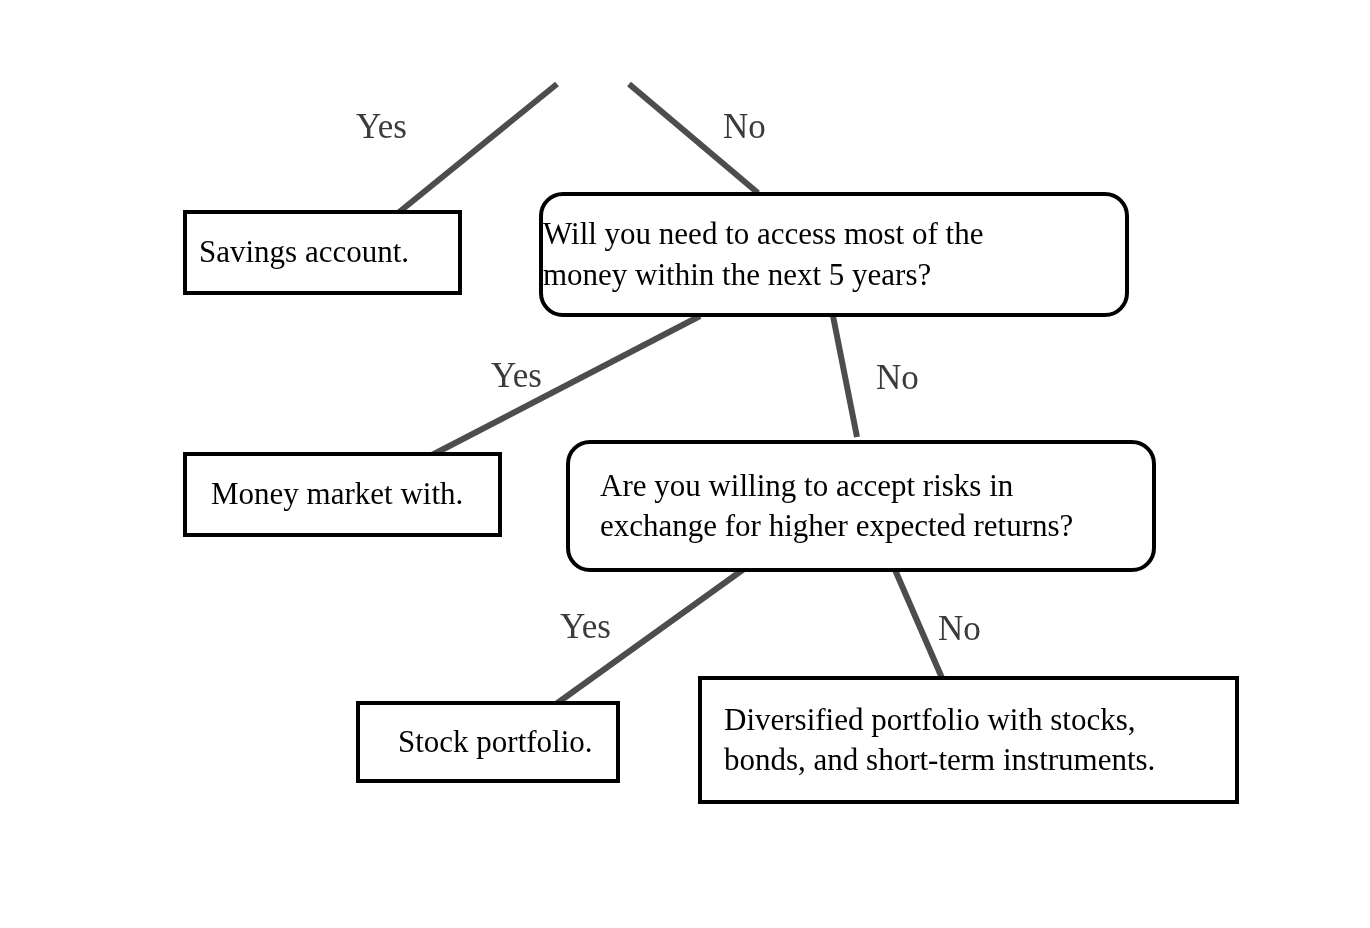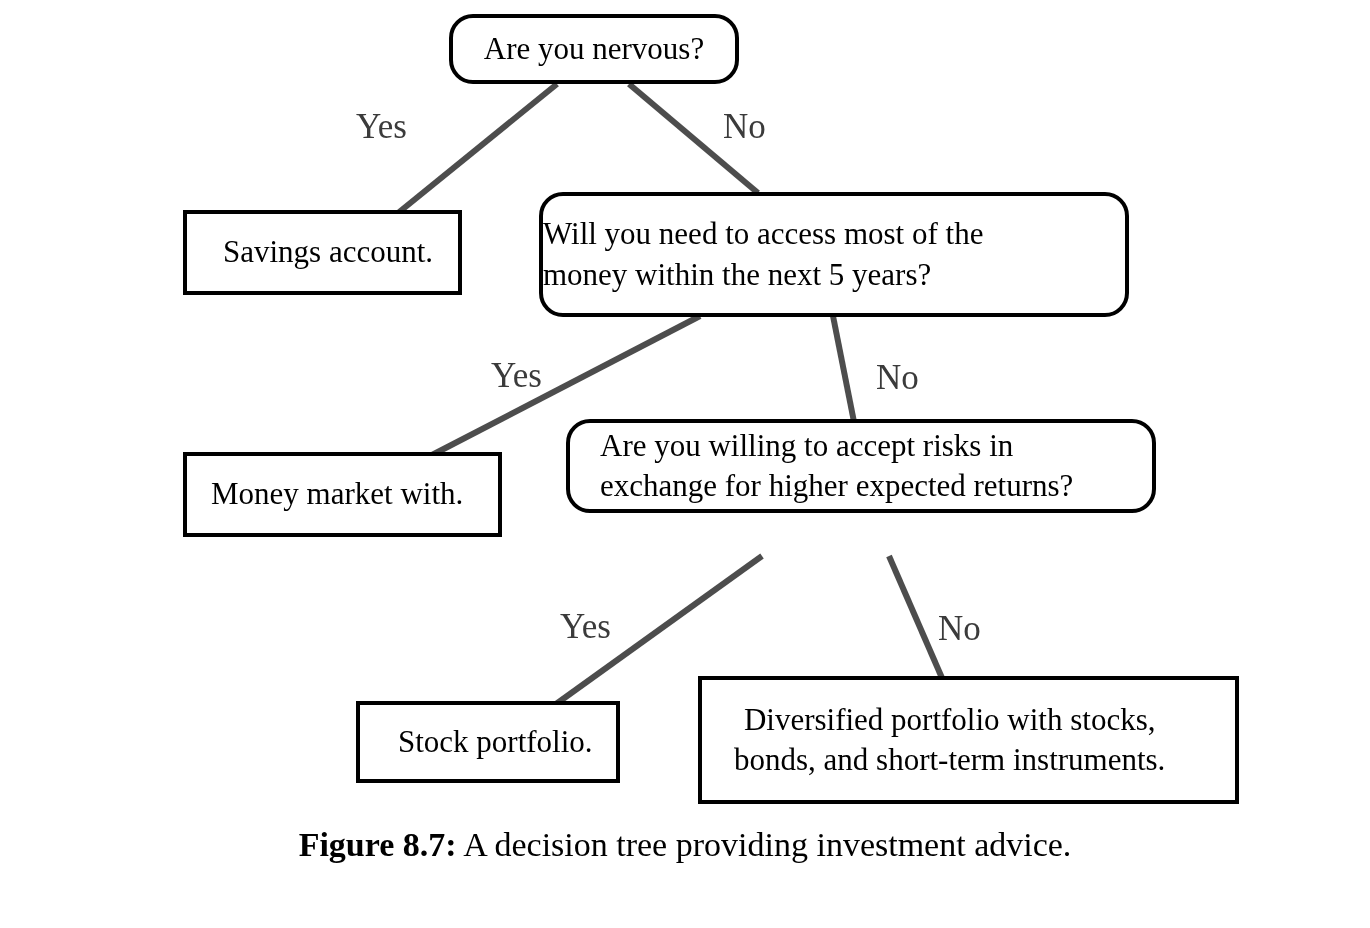--- a/index.html
+++ b/index.html
@@ -65,43 +65,43 @@
     justify-content: center;
   }
   #node-root .node-text { font-size: 31px; }
 
   #node-access {
     left: 539px; top: 192px; width: 590px; height: 125px;
   }
   #node-access .node-text { font-size: 31px; }
 
   #node-risk {
-    left: 566px; top: 419px; width: 590px; height: 94px;
+    left: 566px; top: 440px; width: 590px; height: 132px;
   }
   #node-risk .node-text { font-size: 31px; padding-left: 30px; }
 
   #leaf-savings {
     left: 183px; top: 210px; width: 279px; height: 85px;
   }
-  #leaf-savings .node-text { font-size: 31px; padding-left: 36px; }
+  #leaf-savings .node-text { font-size: 31px; padding-left: 12px; }
 
   #leaf-money-market {
     left: 183px; top: 452px; width: 319px; height: 85px;
   }
   #leaf-money-market .node-text { font-size: 31px; padding-left: 24px; }
 
   #leaf-stock {
     left: 356px; top: 701px; width: 264px; height: 82px; padding-left: 11px;
   }
   #leaf-stock .node-text { font-size: 31px; padding-left: 27px; }
 
   #leaf-diversified {
     left: 698px; top: 676px; width: 541px; height: 128px;
   }
-  #leaf-diversified .node-text { font-size: 31px; padding-left: 32px; text-align: center; }
+  #leaf-diversified .node-text { font-size: 31px; padding-left: 22px; }
 
   
   .edge-label {
     position: absolute;
     z-index: 3;
     font-size: 35px;
     color: #3b3b3b;
     white-space: nowrap;
   }
   #label-root-yes   { left: 356px; top: 107px; }
@@ -134,23 +134,20 @@
     <g stroke="#4d4d4d" stroke-width="6" stroke-linecap="butt" fill="none">
       <line x1="557" y1="84" x2="398" y2="213"></line>
       <line x1="629" y1="84" x2="758" y2="193"></line>
       <line x1="700" y1="316" x2="432" y2="455"></line>
       <line x1="833" y1="316" x2="857" y2="437"></line>
       <line x1="762" y1="556" x2="556" y2="704"></line>
       <line x1="889" y1="556" x2="942" y2="678"></line>
     </g>
   </svg>
 
-  <div class="node decision" id="node-root">
-    <span class="node-text">Are you nervous?</span>
-  </div>
 
   <div class="node decision" id="node-access">
     <span class="node-text">Will you need to access most of the
 money within the next 5 years?</span>
   </div>
 
   <div class="node decision" id="node-risk">
     <span class="node-text">Are you willing to accept risks in
 exchange for higher expected returns?</span>
   </div>
@@ -172,15 +169,14 @@
 bonds, and short-term instruments.</span>
   </div>
 
   <span class="edge-label" id="label-root-yes">Yes</span>
   <span class="edge-label" id="label-root-no">No</span>
   <span class="edge-label" id="label-access-yes">Yes</span>
   <span class="edge-label" id="label-access-no">No</span>
   <span class="edge-label" id="label-risk-yes">Yes</span>
   <span class="edge-label" id="label-risk-no">No</span>
 
-  <div id="caption"><span id="caption-label">Figure 8.7:</span><span id="caption-text"> A decision tree providing investment advice.</span></div>
 
 </div>
 
 </body></html>

